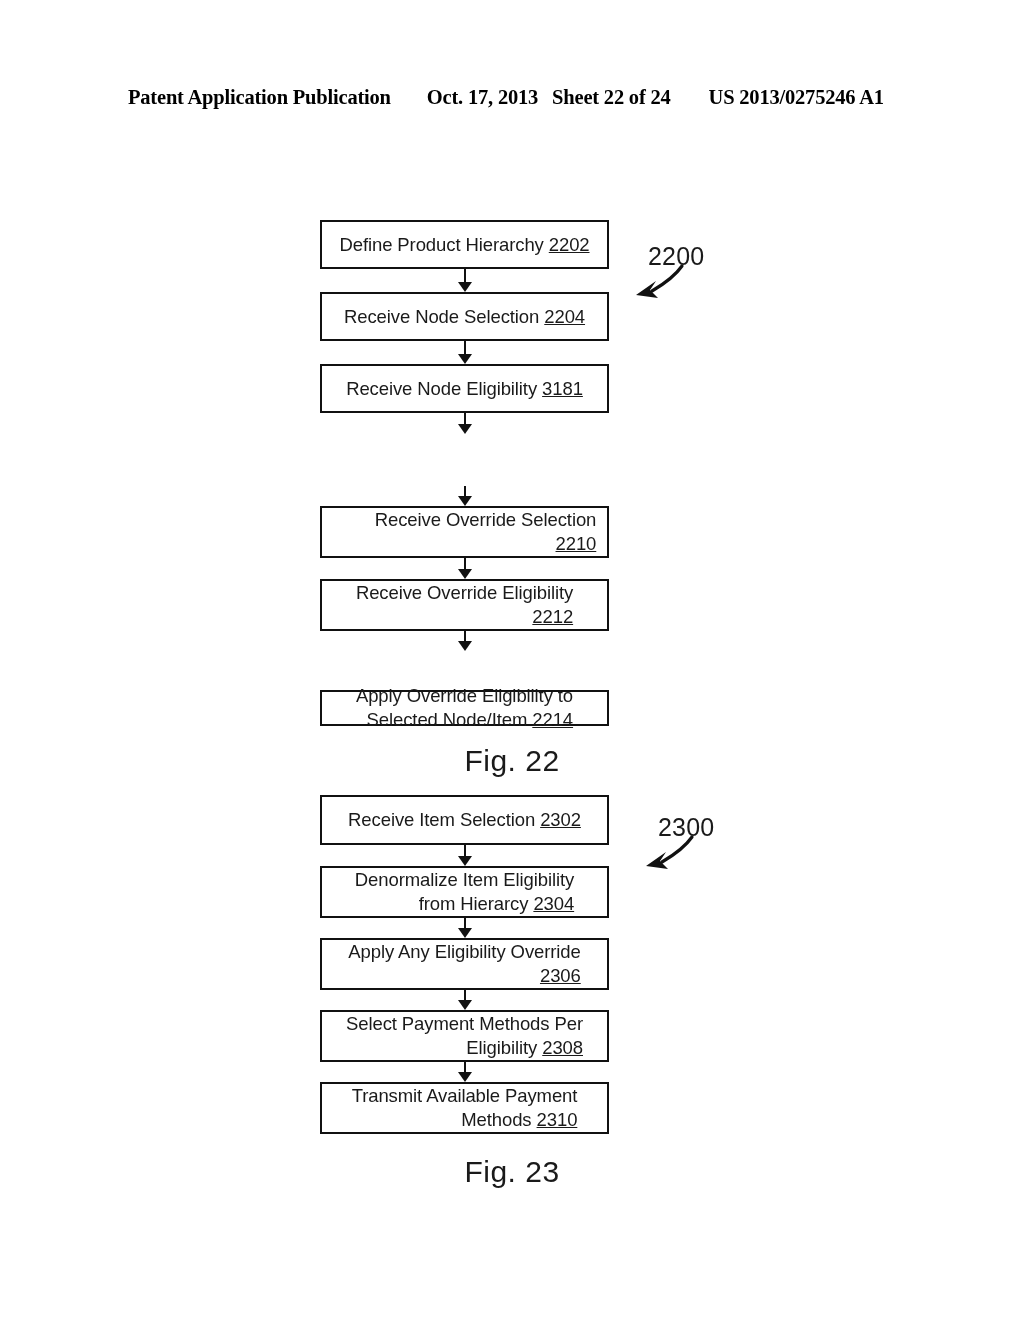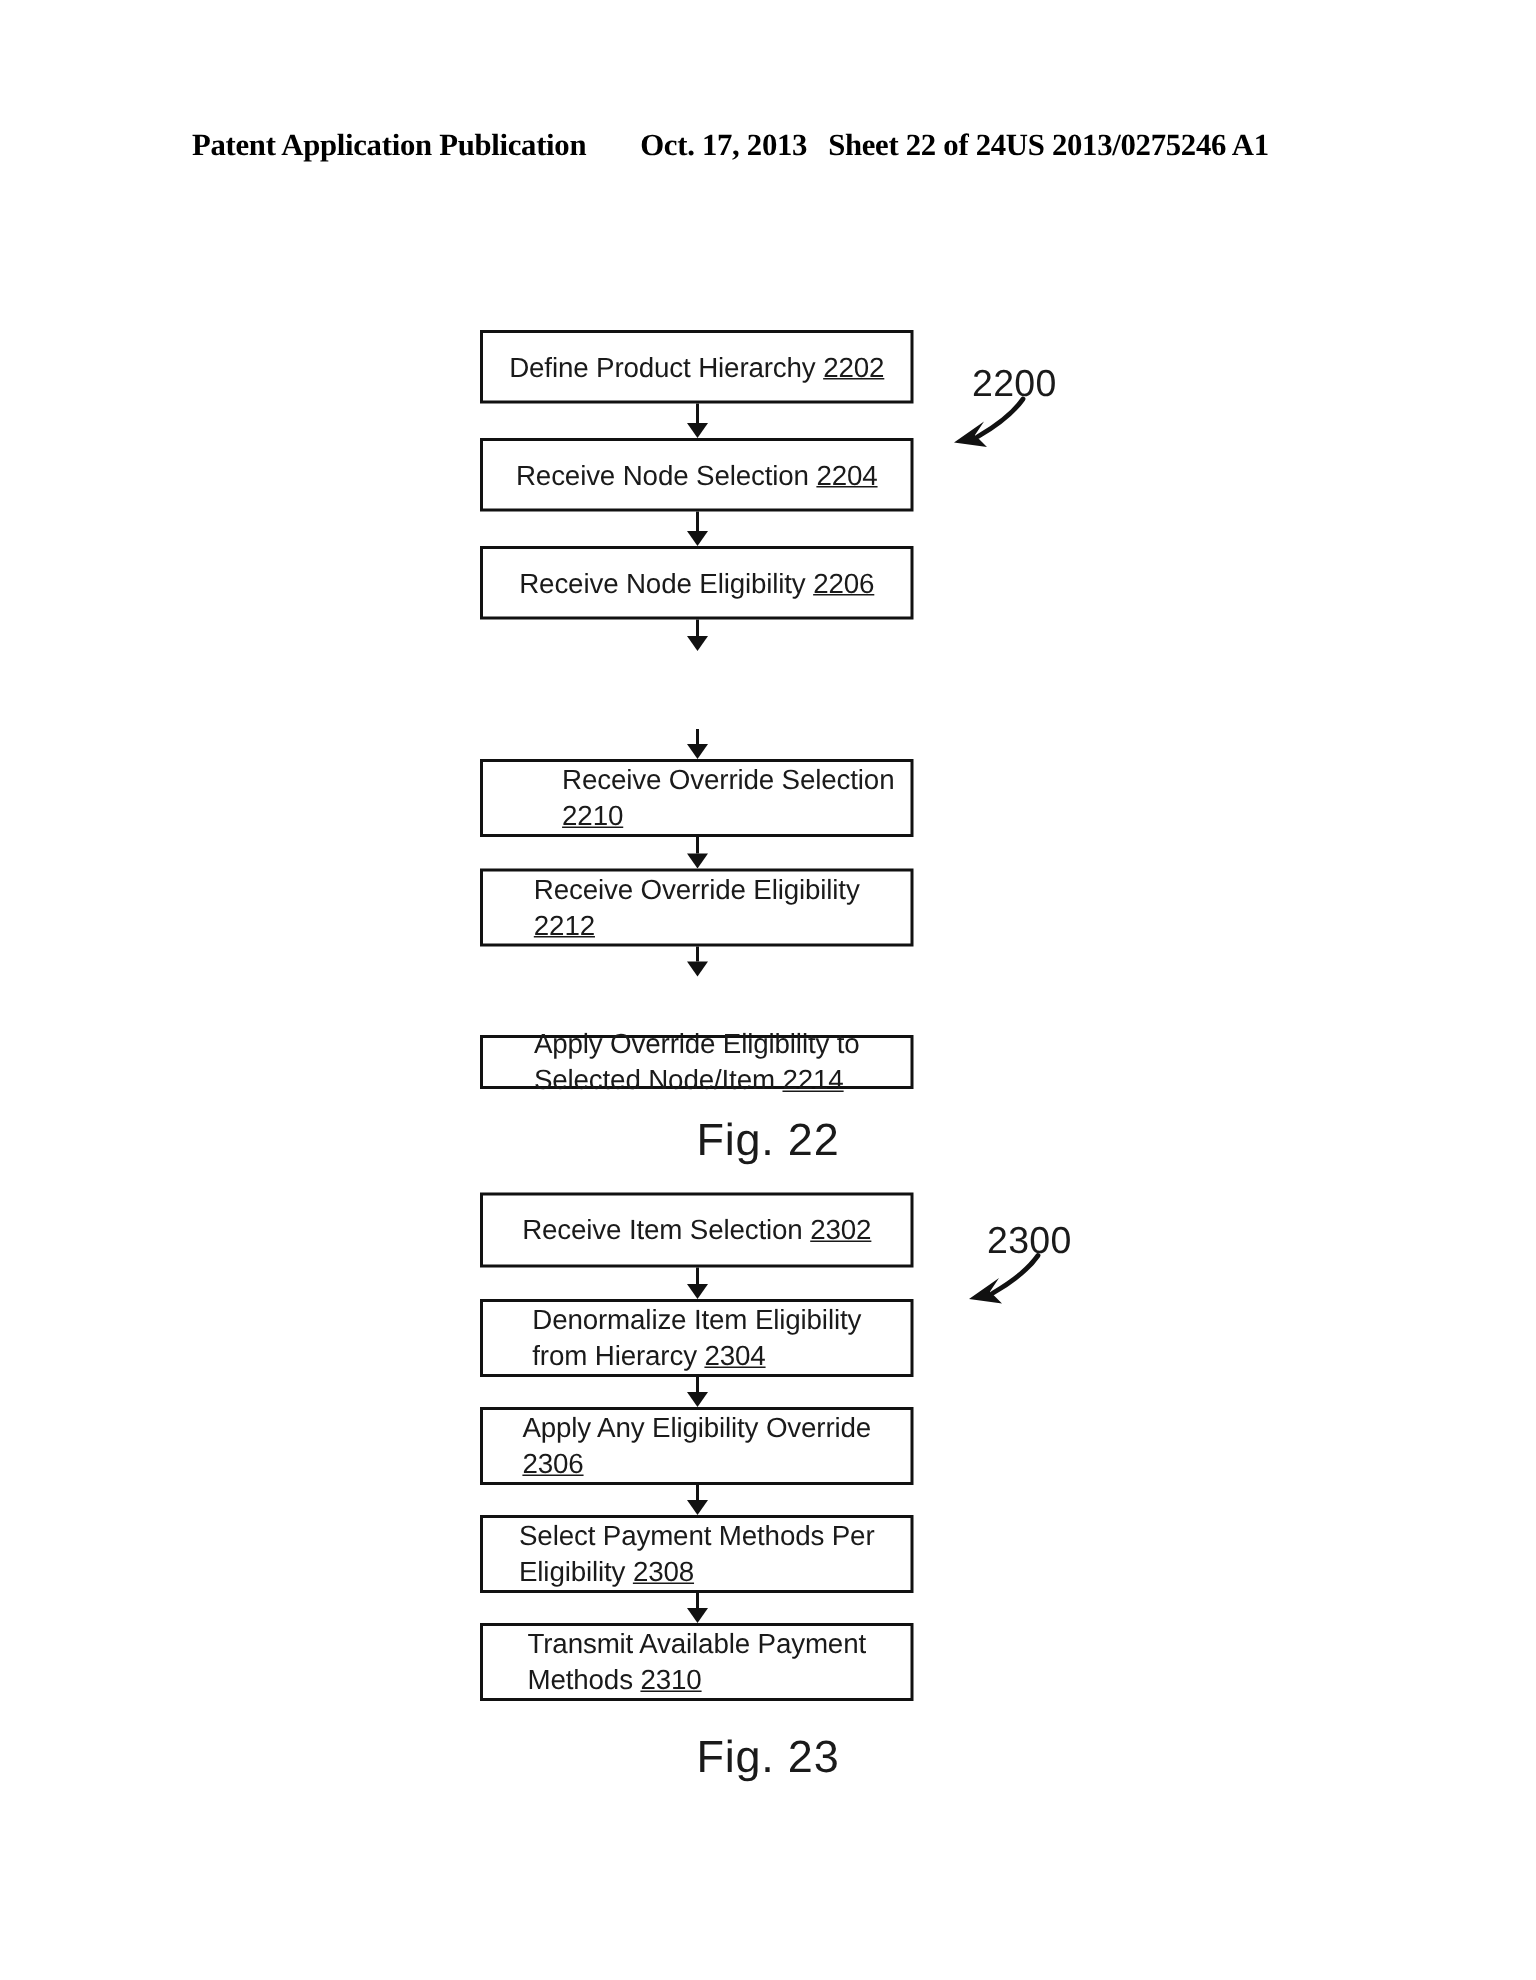--- a/index.html
+++ b/index.html
@@ -27,21 +27,21 @@
     align-items: baseline;
     font-family: "Liberation Serif", serif;
     font-weight: bold;
     font-size: 20.5px;
     letter-spacing: -0.2px;
     white-space: nowrap;
   }
   .hdr-pub   { }
   .hdr-date  { margin-left: 36px; }
   .hdr-sheet { margin-left: 14px; }
-  .hdr-num   { }
+  .hdr-num   { margin-left: 38px; }
 
   
   .figure {
     position: absolute;
     left: 0;
     width: 1024px;
   }
   #figure-2200 { top: 210px; height: 540px; }
   #figure-2300 { top: 785px; height: 425px; }
 
@@ -49,21 +49,21 @@
   .fc-box {
     position: absolute;
     left: 320px;
     width: 289px;
     box-sizing: border-box;
     border: 2.2px solid #111111;
     background: #ffffff;
     display: flex;
     align-items: center;
     justify-content: center;
-    text-align: left;
+    text-align: right;
     font-family: "Liberation Sans", sans-serif;
     font-size: 18.5px;
     line-height: 24px;
     color: #1a1a1a;
     letter-spacing: -0.1px;
     padding: 0 6px;
   }
   .fc-box .box-text { display: block; }
   .fc-box .ref { text-decoration: underline; }
 
@@ -178,21 +178,21 @@
 
   <div class="fc-box" id="box-2204">
     <span class="box-text"><span>Receive Node Selection </span><span class="ref">2204</span></span>
   </div>
   <div class="connector" id="conn-2204-2206">
     <span class="stem" style="height:13px;"></span>
     <span class="head" style="top:13px;"></span>
   </div>
 
   <div class="fc-box" id="box-2206">
-    <span class="box-text"><span>Receive Node Eligibility </span><span class="ref">2206</span></span>
+    <span class="box-text"><span>Receive Node Eligibility </span><span class="ref">3181</span></span>
   </div>
   <div class="connector" id="conn-2206-2208">
     <span class="stem" style="height:11px;"></span>
     <span class="head" style="top:11px;"></span>
   </div>
 
   <div class="connector" id="conn-2208-2210">
     <span class="stem" style="height:10px;"></span>
     <span class="head" style="top:10px;"></span>
   </div>

